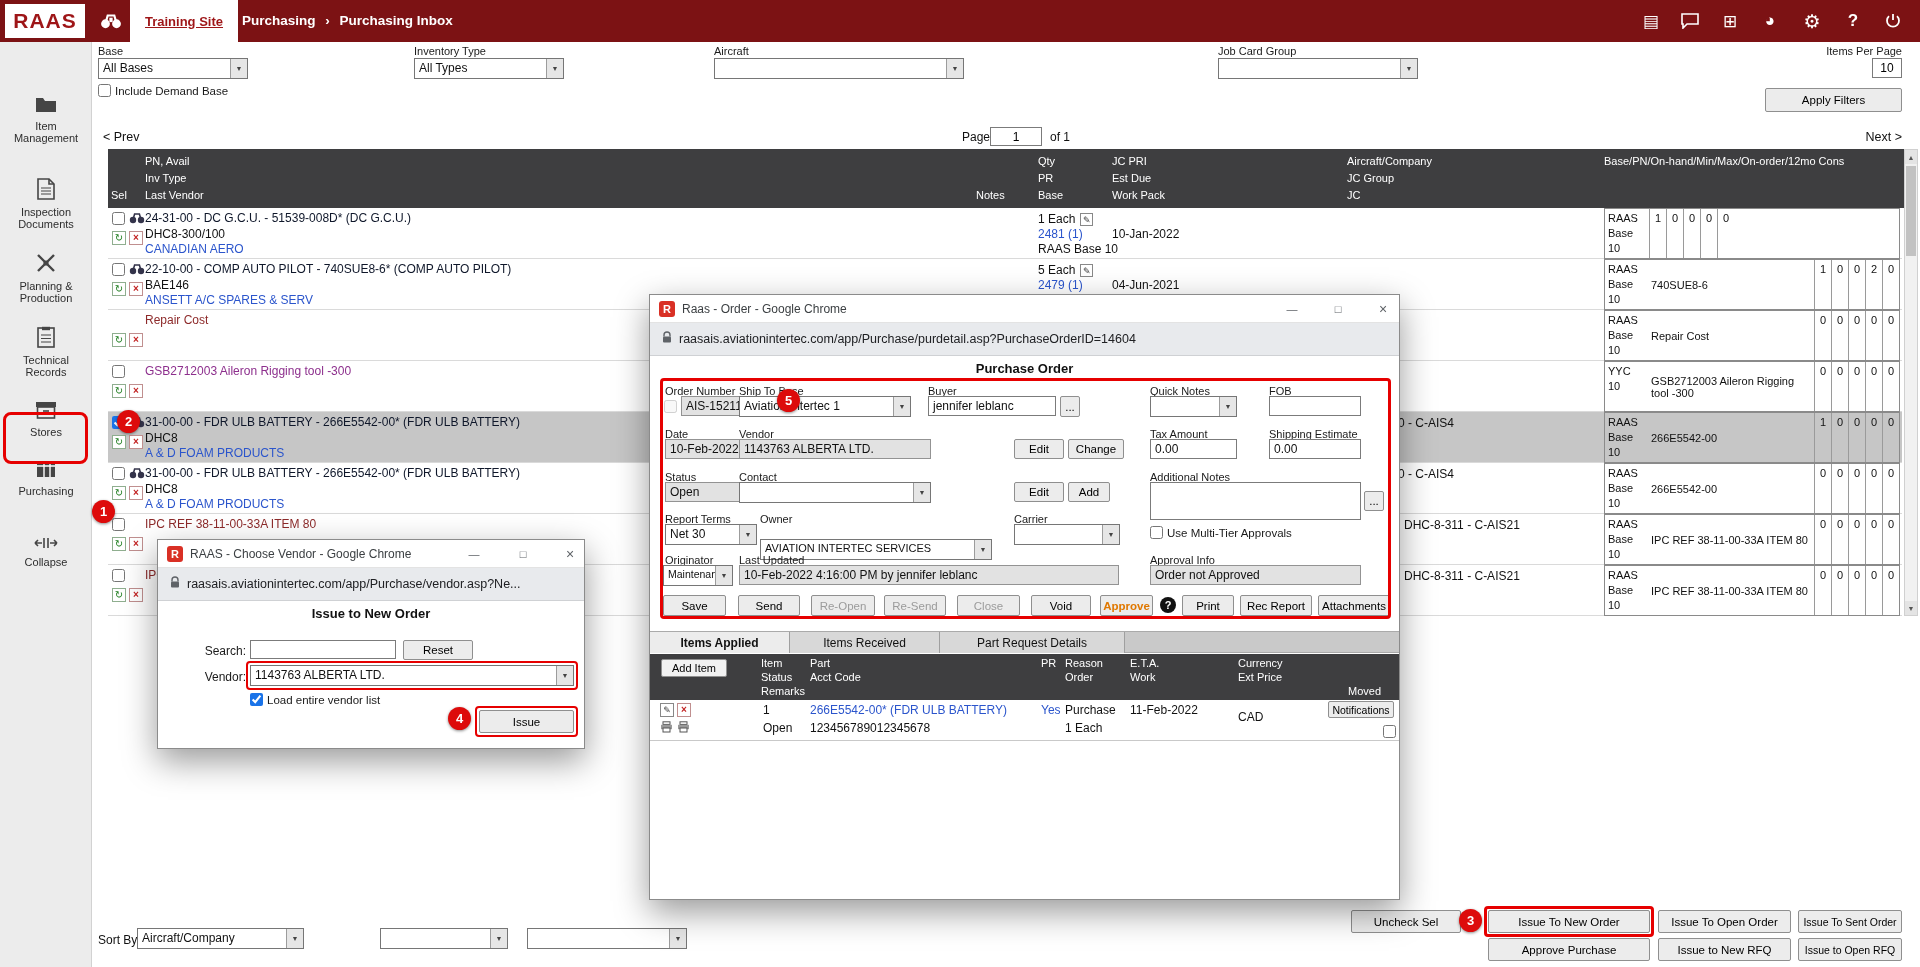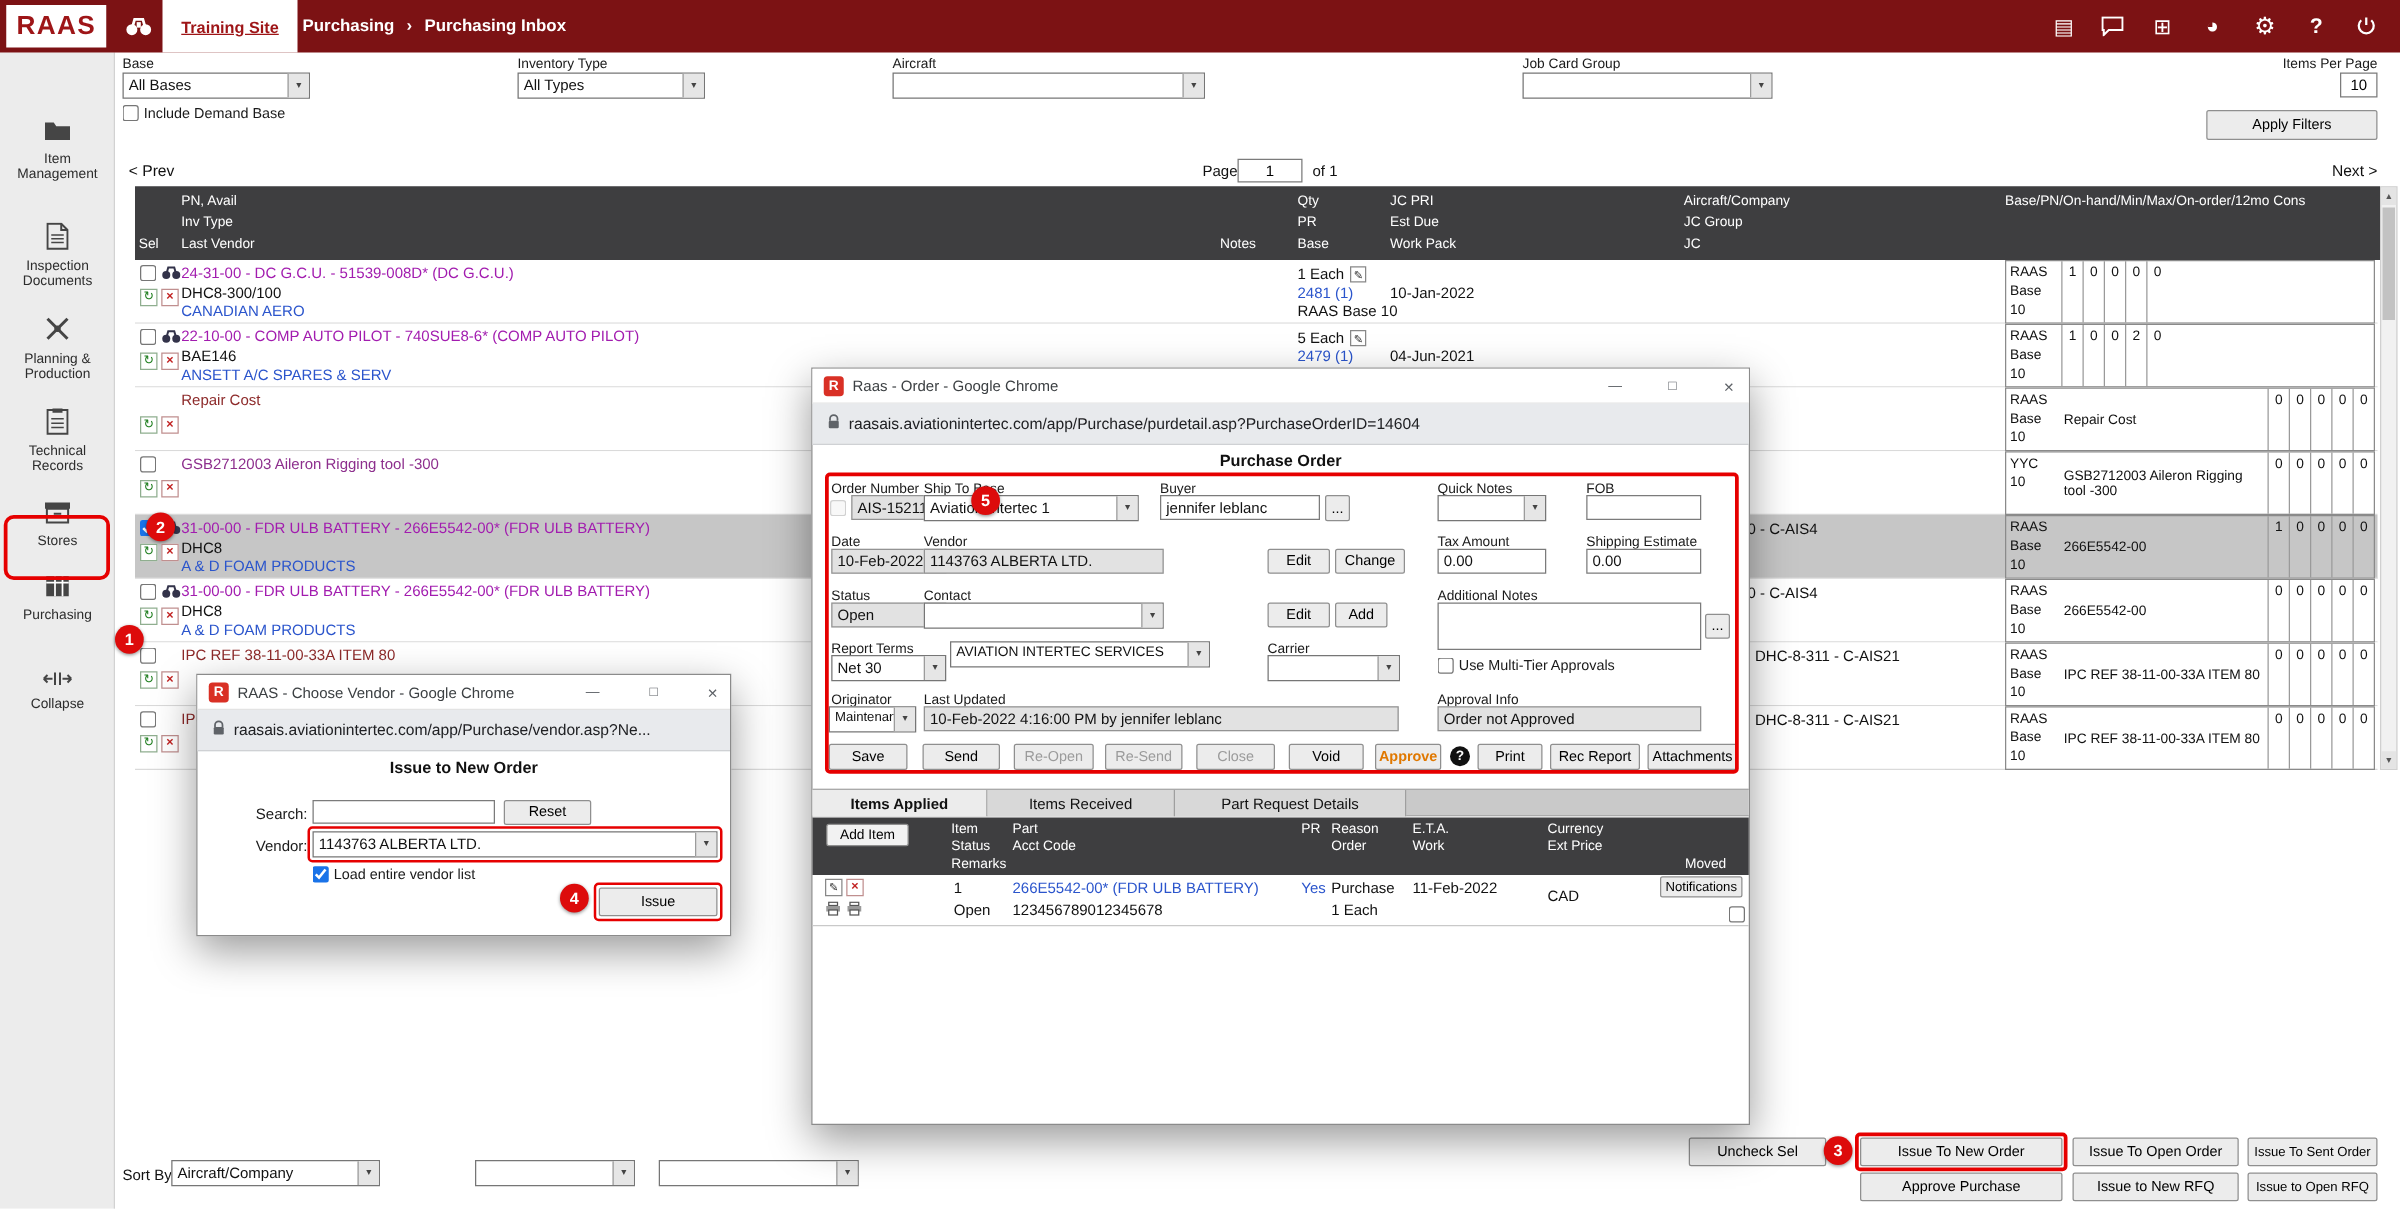--- a/index.html
+++ b/index.html
@@ -27,21 +27,21 @@
 .ro{position:absolute;background:#e2e2e2;border:1px solid #939393;font-size:12px;padding:2px 4px;white-space:nowrap;overflow:hidden;height:20px}
 .wi{position:absolute;background:#fff;border:1px solid #7b7b7b;font-size:12px;padding:2px 4px;white-space:nowrap;overflow:hidden;height:20px}
 .ninp{position:absolute;border:1px solid #7b7b7b;height:20px;font:inherit;padding:0 3px;background:#fff}
 .ckb{position:absolute;width:13px;height:13px;accent-color:#1a73e8}
 
 .gh{position:absolute;left:108px;top:149px;width:1796px;height:59px;background:#3e3e40}
 .ght{position:absolute;font-size:11px;color:#fff;white-space:nowrap}
 .row{position:absolute;left:108px;width:1794px;height:51px;border-bottom:1px solid #dadada;background:#fff}
 .row.selrow{background:#c6c6c6}
 .t{position:absolute;font-size:12px;white-space:nowrap}
-.pn{left:37px;top:3px;color:#a21caf}
+.pn{left:37px;top:3px;color:#0f172a}
 .pn.mar{color:#8d2a2a}
 .pn.pur{color:#8d2f8d}
 .inv{left:37px;top:19px;color:#111}
 .ven{left:37px;top:34px;color:#2b55cc}
 .qty{left:930px;top:4px}
 .pr{left:930px;top:19px;color:#2b55cc}
 .base{left:930px;top:34px}
 .due{left:1004px;top:19px}
 .ac{left:1296px;top:4px}
 .ac.acL{left:1240px}
@@ -268,20 +268,21 @@
   <span class="t pn">22-10-00 - COMP AUTO PILOT - 740SUE8-6* (COMP AUTO PILOT)</span>
   <span class="t inv">BAE146</span>
   <span class="t ven">ANSETT A/C SPARES &amp; SERV</span>
   <span class="t qty"><span>5 Each</span><span class="pedit">✎</span></span>
   <span class="t pr">2479 (1)</span>
   <span class="t due">04-Jun-2021</span>
   <div class="box">
     <div class="bb">RAAS
 Base
 10</div>
+    <div class="bp">740SUE8-6</div>
     <div class="bv">1</div>
     <div class="bv">0</div>
     <div class="bv">0</div>
     <div class="bv">2</div>
     <div class="bv">0</div>
   </div>
 </div>
 
 <div class="row" style="top:310px">
   <span class="ig">↻</span>
@@ -506,21 +507,21 @@
   <div class="wi" style="left:500px;top:187px;width:211px;height:38px"></div>
   <button class="btn" style="left:714px;top:196px;width:20px;height:20px">...</button>
 
   <span class="lb" style="left:15px;top:218px">Report Terms</span>
   <div class="sel" style="left:15px;top:229px;width:92px">
     <span class="st">Net 30</span>
       <span class="sa">▼</span>
   </div>
 
   <span class="lb" style="left:110px;top:218px">Owner</span>
-  <div class="sel" style="left:110px;top:218px;width:208px;font-size:11px">
+  <div class="sel" style="left:110px;top:244px;width:232px;font-size:11px">
     <span class="st">AVIATION INTERTEC SERVICES</span>
       <span class="sa">▼</span>
   </div>
 
   <span class="lb" style="left:364px;top:218px">Carrier</span>
   <div class="sel" style="left:364px;top:229px;width:106px">
     <span class="st"></span>
       <span class="sa">▼</span>
   </div>
 

